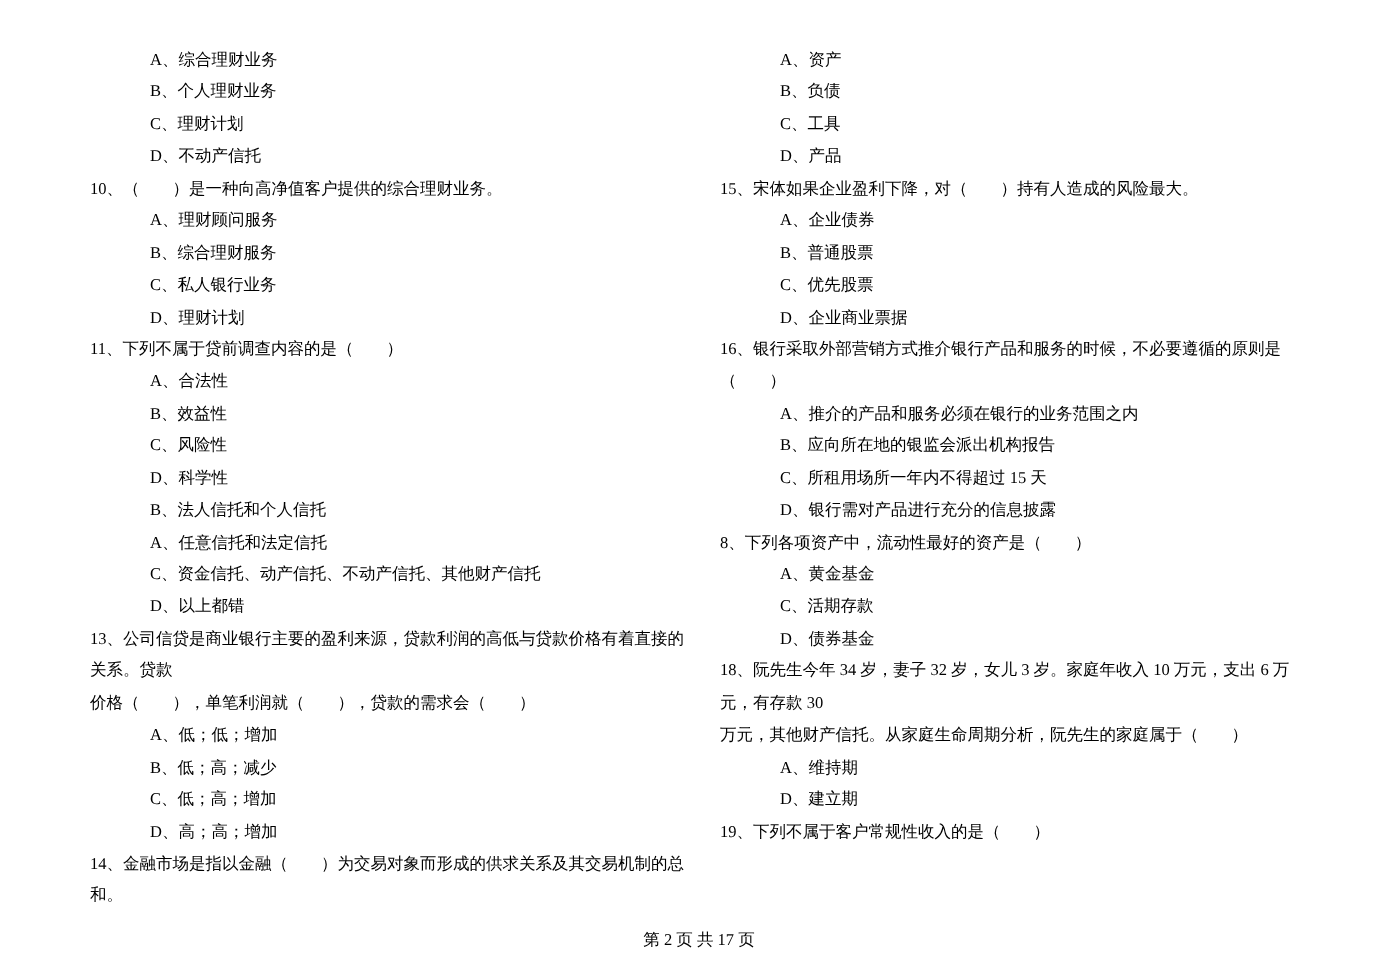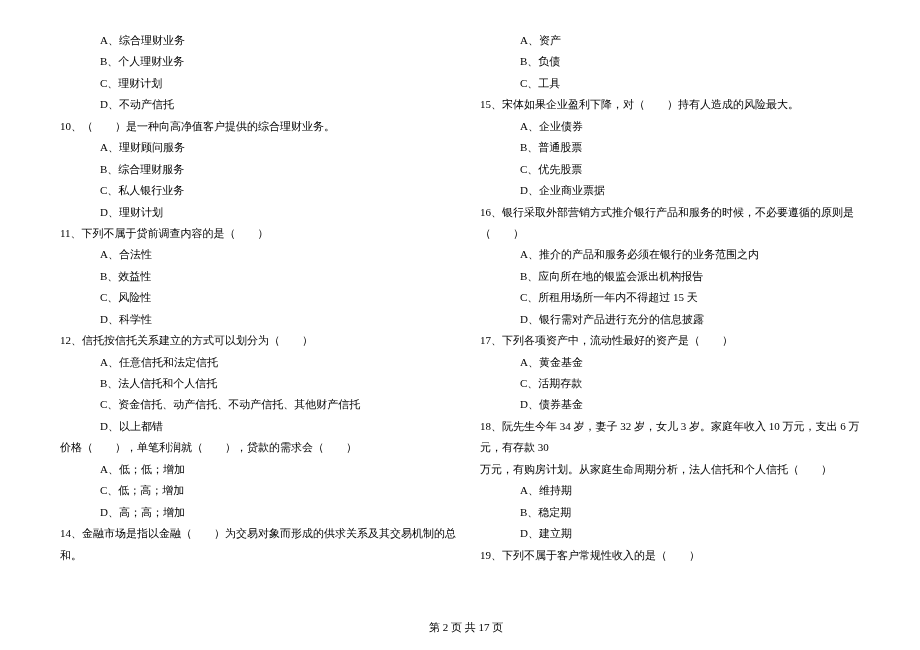--- a/index.html
+++ b/index.html
@@ -54,59 +54,60 @@
     <div class="option">B、综合理财服务</div>
     <div class="option">C、私人银行业务</div>
     <div class="option">D、理财计划</div>
 
     <div class="question">11、下列不属于贷前调查内容的是（　　）</div>
     <div class="option">A、合法性</div>
     <div class="option">B、效益性</div>
     <div class="option">C、风险性</div>
     <div class="option">D、科学性</div>
 
-    <div class="question">12、信托按信托关系建立的方式可以划分为（　　）</div>
+    <div class="option">B、法人信托和个人信托</div>
     <div class="option">A、任意信托和法定信托</div>
-    <div class="option">B、法人信托和个人信托</div>
     <div class="option">C、资金信托、动产信托、不动产信托、其他财产信托</div>
     <div class="option">D、以上都错</div>
 
+    <div class="question">13、公司信贷是商业银行主要的盈利来源，贷款利润的高低与贷款价格有着直接的关系。贷款</div>
     <div class="q-cont">价格（　　），单笔利润就（　　），贷款的需求会（　　）</div>
     <div class="option">A、低；低；增加</div>
+    <div class="option">B、低；高；减少</div>
     <div class="option">C、低；高；增加</div>
     <div class="option">D、高；高；增加</div>
 
     <div class="question">14、金融市场是指以金融（　　）为交易对象而形成的供求关系及其交易机制的总和。</div>
   </div>
 
   <div class="col">
     <div class="option">A、资产</div>
     <div class="option">B、负债</div>
     <div class="option">C、工具</div>
+    <div class="option">D、产品</div>
 
     <div class="question">15、宋体如果企业盈利下降，对（　　）持有人造成的风险最大。</div>
     <div class="option">A、企业债券</div>
     <div class="option">B、普通股票</div>
     <div class="option">C、优先股票</div>
     <div class="option">D、企业商业票据</div>
 
     <div class="question">16、银行采取外部营销方式推介银行产品和服务的时候，不必要遵循的原则是（　　）</div>
     <div class="option">A、推介的产品和服务必须在银行的业务范围之内</div>
     <div class="option">B、应向所在地的银监会派出机构报告</div>
     <div class="option">C、所租用场所一年内不得超过 15 天</div>
     <div class="option">D、银行需对产品进行充分的信息披露</div>
 
-    <div class="question">17、下列各项资产中，流动性最好的资产是（　　）</div>
+    <div class="question">8、下列各项资产中，流动性最好的资产是（　　）</div>
     <div class="option">A、黄金基金</div>
     <div class="option">C、活期存款</div>
     <div class="option">D、债券基金</div>
 
     <div class="question">18、阮先生今年 34 岁，妻子 32 岁，女儿 3 岁。家庭年收入 10 万元，支出 6 万元，有存款 30</div>
-    <div class="q-cont">万元，有购房计划。从家庭生命周期分析，法人信托和个人信托（　　）</div>
+    <div class="q-cont">万元，其他财产信托。从家庭生命周期分析，阮先生的家庭属于（　　）</div>
     <div class="option">A、维持期</div>
-    <div class="option">B、稳定期</div>
     <div class="option">D、建立期</div>
 
     <div class="question">19、下列不属于客户常规性收入的是（　　）</div>
   </div>
 </div>
 
 <div class="footer">第 2 页 共 17 页</div>
 
 </body></html>

